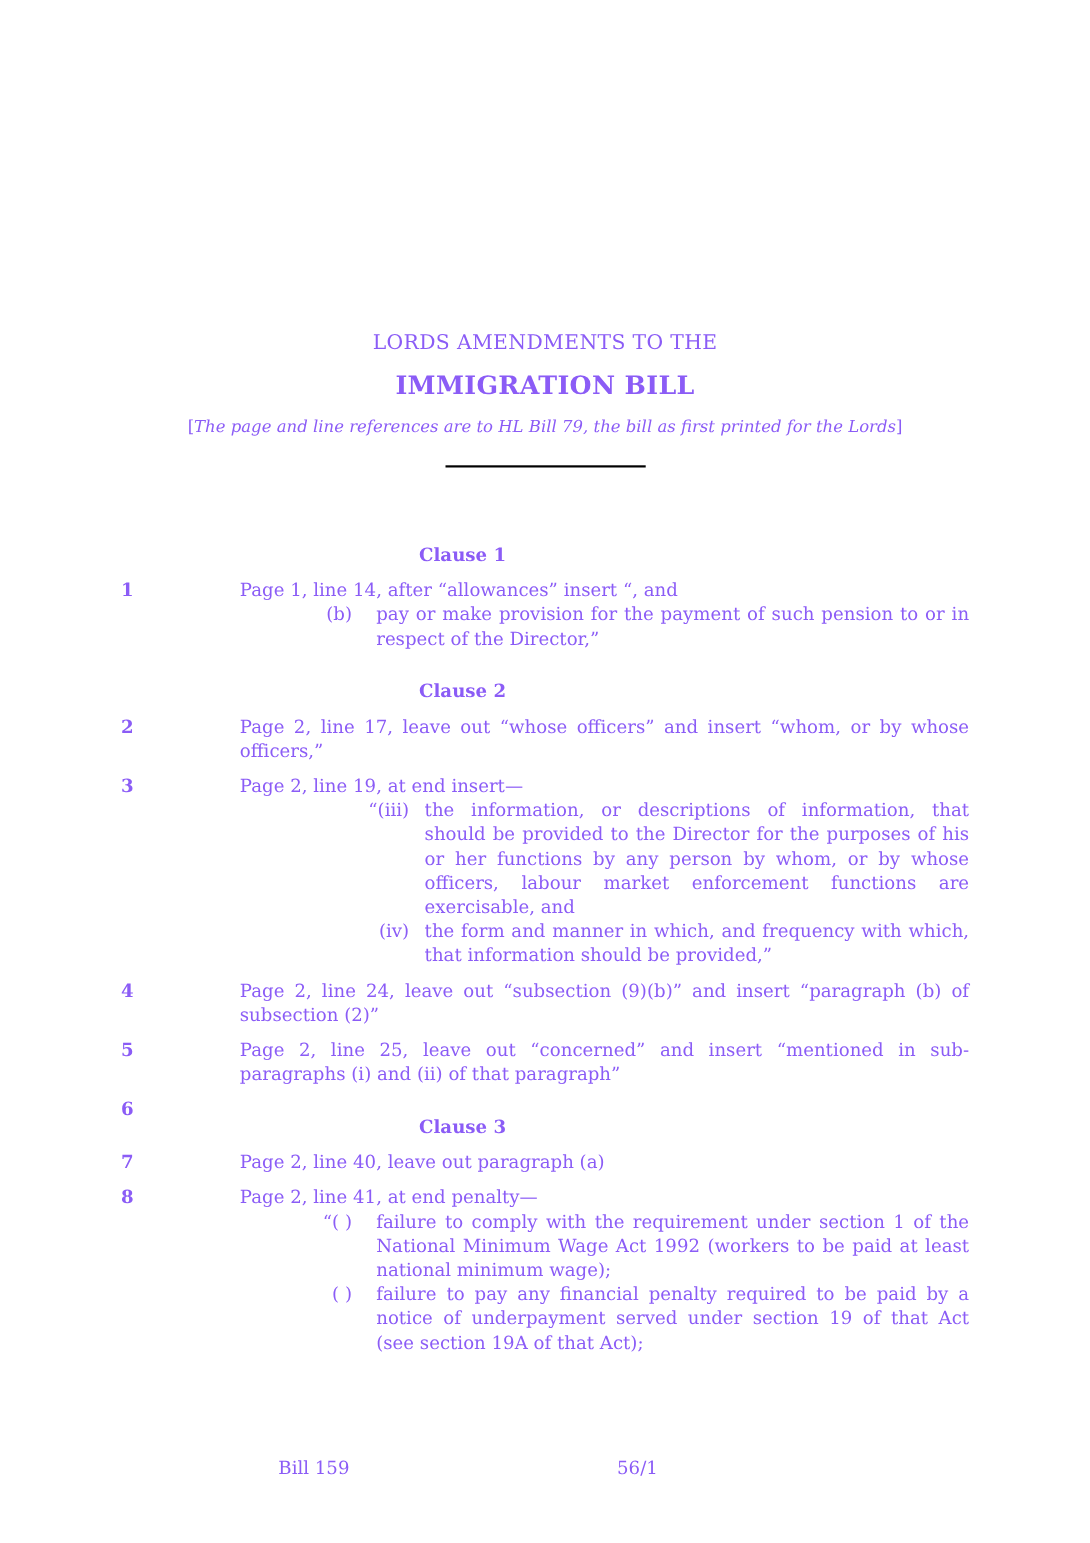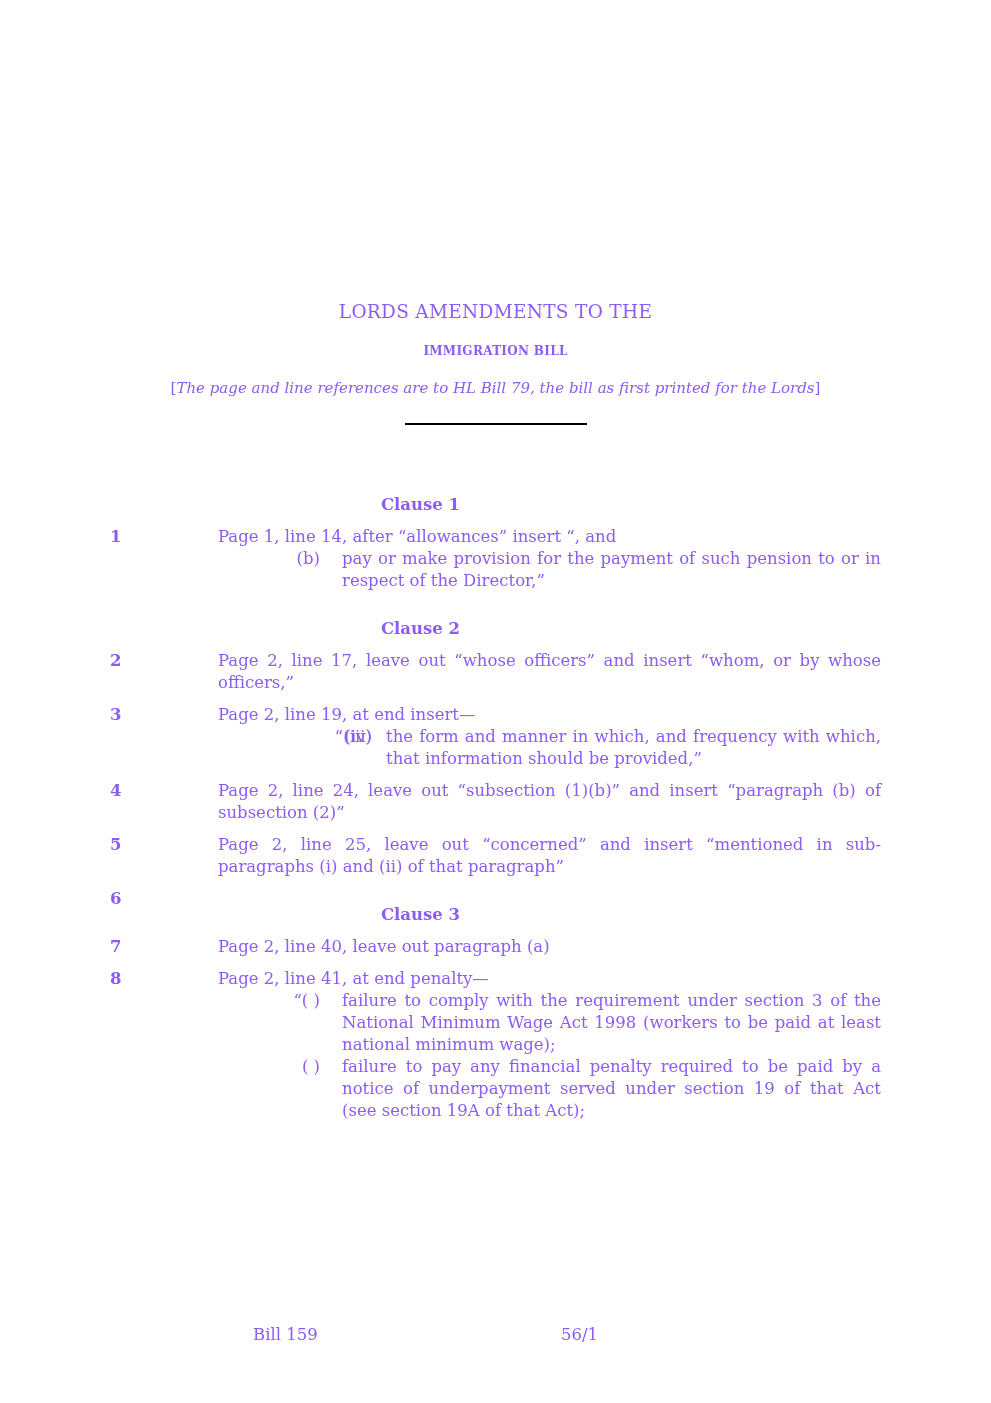--- a/index.html
+++ b/index.html
@@ -25,21 +25,21 @@
     top: 289px;
     left: 0;
     width: 991px;
     text-align: center;
   }
   .supertitle {
     font-size: 18.5px;
     letter-spacing: 0.3px;
   }
   .doc-title {
-    font-size: 12px;
+    font-size: 23px;
     font-weight: bold;
     margin-top: 17px;
     letter-spacing: 0.3px;
   }
   .ref-note {
     margin-top: 15px;
     font-size: 15px;
   }
   .ref-note .it { font-style: italic; }
   .sep-rule {
@@ -151,32 +151,33 @@
           <div class="amendment-text">Page 2, line 17, leave out “whose officers” and insert “whom, or by whose officers,”</div>
         </div>
       </div>
 
       <div class="amendment">
         <div class="amendment-number">3</div>
         <div class="amendment-body">
           <div class="amendment-text">Page 2, line 19, at end insert—</div>
           <div class="subitem level-b">
             <span class="subitem-label">“(iii)</span>
+            <span class="subitem-text">the information, or descriptions of information, that should be provided to the Director for the purposes of his or her functions by any person by whom, or by whose officers, labour market enforcement functions are exercisable, and</span>
           </div>
           <div class="subitem level-b">
             <span class="subitem-label">(iv)</span>
             <span class="subitem-text">the form and manner in which, and frequency with which, that information should be provided,”</span>
           </div>
         </div>
       </div>
 
       <div class="amendment">
         <div class="amendment-number">4</div>
         <div class="amendment-body">
-          <div class="amendment-text">Page 2, line 24, leave out “subsection (1)(b)” and insert “paragraph (b) of subsection (2)”</div>
+          <div class="amendment-text">Page 2, line 24, leave out “subsection (9)(b)” and insert “paragraph (b) of subsection (2)”</div>
         </div>
       </div>
 
       <div class="amendment">
         <div class="amendment-number">5</div>
         <div class="amendment-body">
           <div class="amendment-text">Page 2, line 25, leave out “concerned” and insert “mentioned in sub-paragraphs (i) and (ii) of that paragraph”</div>
         </div>
       </div>
 
@@ -194,21 +195,21 @@
           <div class="amendment-text">Page 2, line 40, leave out paragraph (a)</div>
         </div>
       </div>
 
       <div class="amendment">
         <div class="amendment-number">8</div>
         <div class="amendment-body">
           <div class="amendment-text">Page 2, line 41, at end penalty—</div>
           <div class="subitem level-a">
             <span class="subitem-label">“( )</span>
-            <span class="subitem-text">failure to comply with the requirement under section 3 of the National Minimum Wage Act 1998 (workers to be paid at least national minimum wage);</span>
+            <span class="subitem-text">failure to comply with the requirement under section 1 of the National Minimum Wage Act 1992 (workers to be paid at least national minimum wage);</span>
           </div>
           <div class="subitem level-a">
             <span class="subitem-label">( )</span>
             <span class="subitem-text">failure to pay any financial penalty required to be paid by a notice of underpayment served under section 19 of that Act (see section 19A of that Act);</span>
           </div>
         </div>
       </div>
     </div>
 
   </div>

